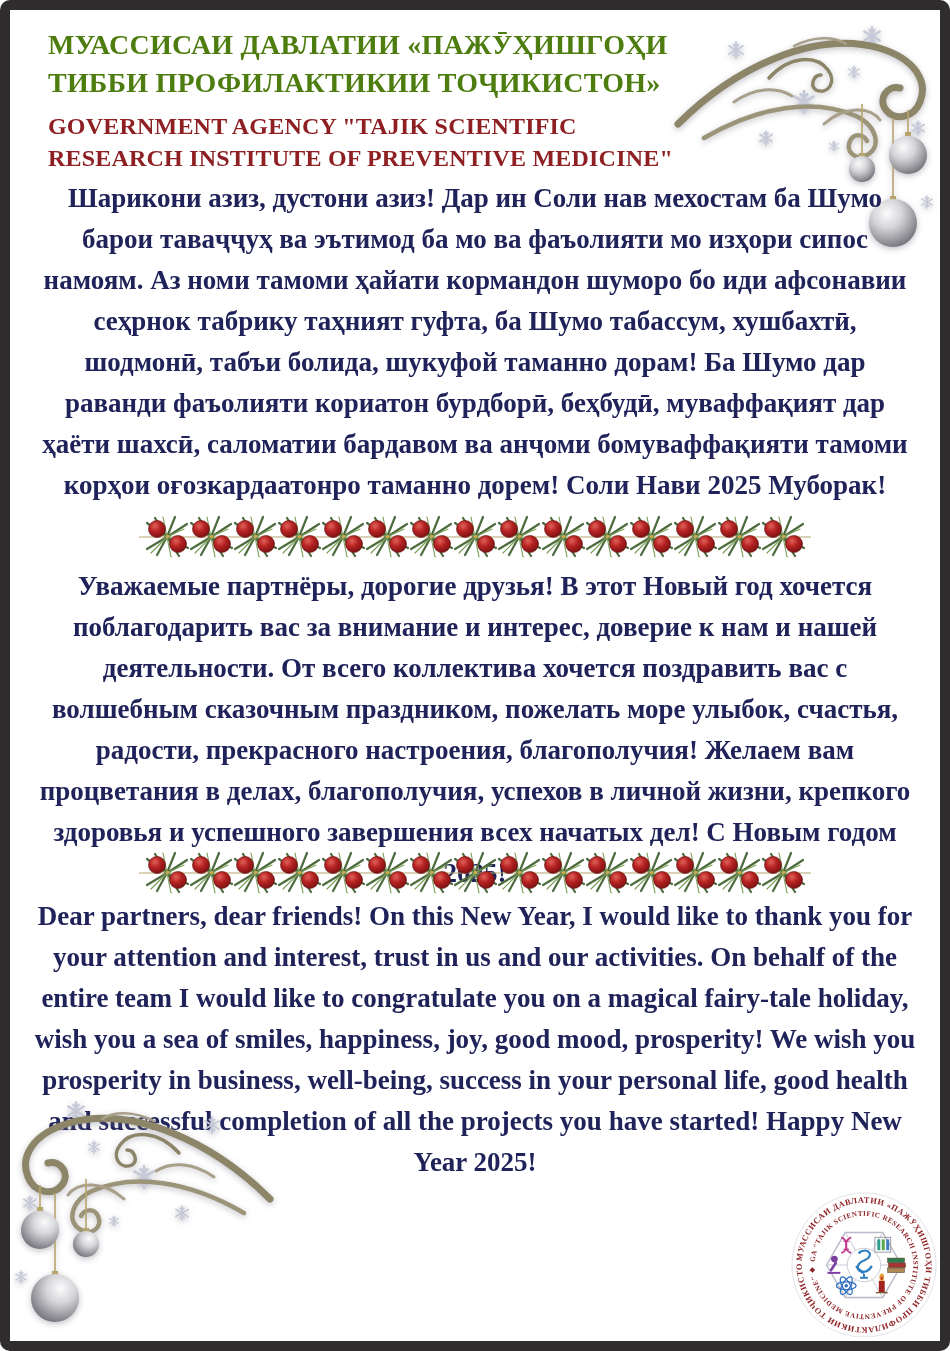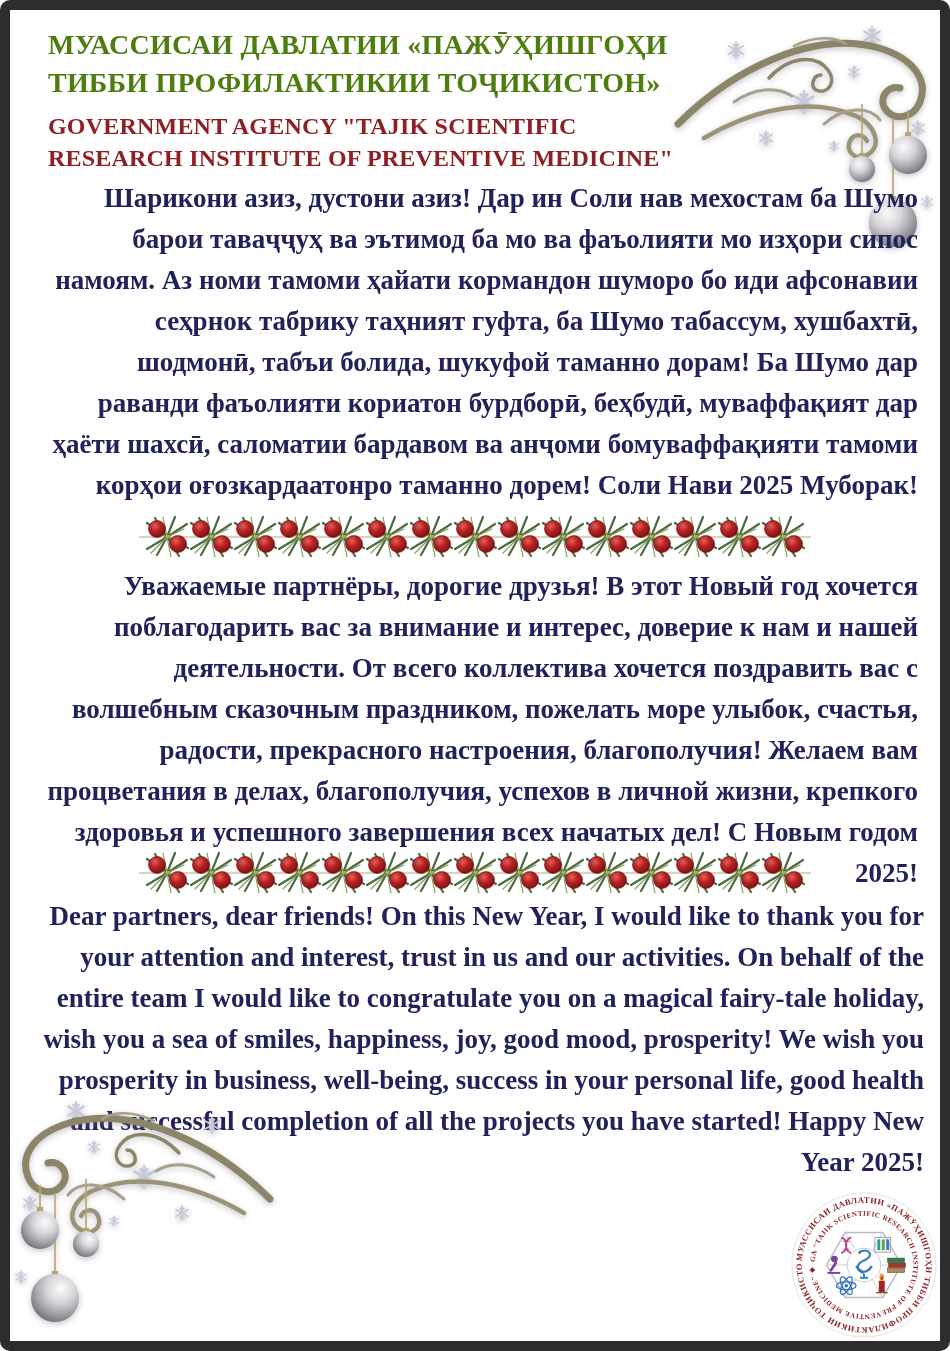--- a/index.html
+++ b/index.html
@@ -19,21 +19,21 @@
     font-size:28px;font-weight:bold;line-height:1.35;
     color:#4d7c0f;letter-spacing:.2px;
   }
   .org-name-en{
     margin-top:8px;
     font-size:24px;font-weight:bold;line-height:1.35;
     color:#8e2023;letter-spacing:.2px;
   }
   .greeting{
     left:22px;right:22px;
-    text-align:right;
+    text-align:center;
     font-size:27px;font-weight:bold;
     color:#20235a;
     line-height:1.52;
   }
   .greeting-tj{top:168px;}
   .greeting-ru{top:556px;}
   .greeting-en{top:886px;left:16px;right:16px;}
   .garland-wrap{left:50%;transform:translateX(-50%);width:672px;height:44px;}
   .garland-1{top:505px;}
   .garland-2{top:841px;}

